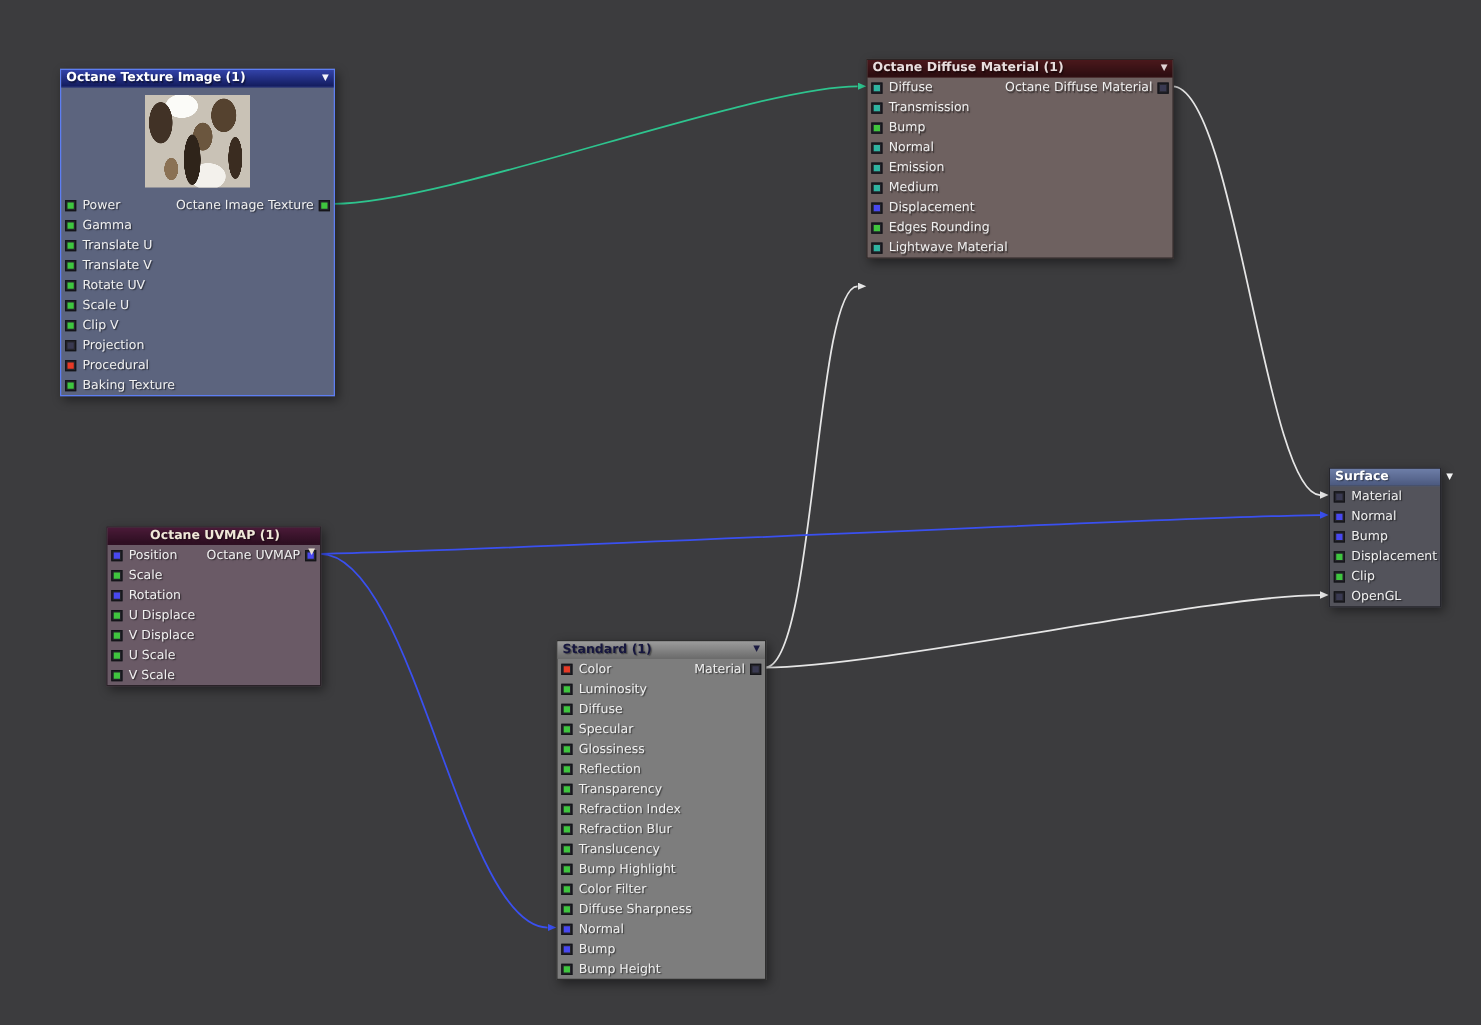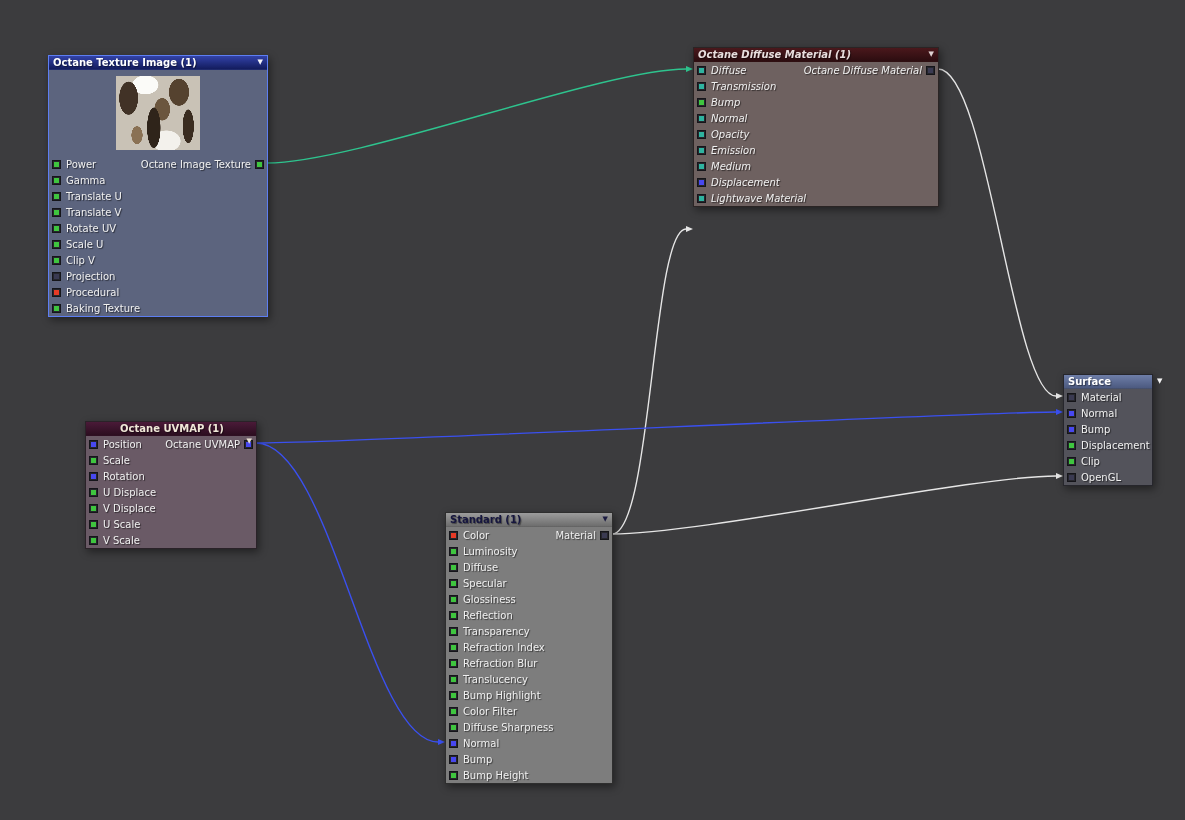--- a/index.html
+++ b/index.html
@@ -152,21 +152,21 @@
         </span>
         <span class="row-label">Procedural</span>
       </div>
       <div class="row">
         <span class="connector">
           <span class="connector-inner" style="background: rgb(63, 197, 63);"></span>
         </span>
         <span class="row-label">Baking Texture</span>
       </div>
     </div>
-    <div class="node" style="left: 693px; top: 47px; width: 246px; background: rgb(110, 97, 96); border-color: rgb(42, 36, 36); font-style: italic;">
+    <div class="node" style="left: 693px; top: 47px; width: 246px; background: rgb(110, 97, 96); border-color: rgb(42, 36, 36);">
       <div class="title-bar" style="background: linear-gradient(rgb(74, 24, 28), rgb(44, 13, 16));">
         <span class="title-text" style="color: rgb(232, 222, 222);">Octane Diffuse Material (1)</span>
         <span class="collapse-arrow" style="color: rgb(232, 222, 222);">▼</span>
       </div>
       <div class="row">
         <span class="connector">
           <span class="connector-inner" style="background: rgb(47, 179, 160);"></span>
         </span>
         <span class="row-label">Diffuse</span>
         <span class="out-label">Octane Diffuse Material</span>
@@ -189,39 +189,39 @@
       <div class="row">
         <span class="connector">
           <span class="connector-inner" style="background: rgb(47, 179, 160);"></span>
         </span>
         <span class="row-label">Normal</span>
       </div>
       <div class="row">
         <span class="connector">
           <span class="connector-inner" style="background: rgb(47, 179, 160);"></span>
         </span>
-        <span class="row-label">Opacity</span>
-      </div>
-      <div class="row">
-        <span class="connector">
-          <span class="connector-inner" style="background: rgb(47, 179, 160);"></span>
-        </span>
         <span class="row-label">Emission</span>
       </div>
       <div class="row">
         <span class="connector">
           <span class="connector-inner" style="background: rgb(47, 179, 160);"></span>
         </span>
         <span class="row-label">Medium</span>
       </div>
       <div class="row">
         <span class="connector">
           <span class="connector-inner" style="background: rgb(72, 72, 240);"></span>
         </span>
         <span class="row-label">Displacement</span>
+      </div>
+      <div class="row">
+        <span class="connector">
+          <span class="connector-inner" style="background: rgb(63, 197, 63);"></span>
+        </span>
+        <span class="row-label">Edges Rounding</span>
       </div>
       <div class="row">
         <span class="connector">
           <span class="connector-inner" style="background: rgb(47, 179, 160);"></span>
         </span>
         <span class="row-label">Lightwave Material</span>
       </div>
     </div>
     <div class="node" style="left: 85px; top: 421px; width: 172px; background: rgb(106, 90, 102); border-color: rgb(42, 34, 40);">
       <div class="title-bar" style="background: linear-gradient(rgb(74, 26, 56), rgb(44, 14, 32)); flex-direction: column;">

